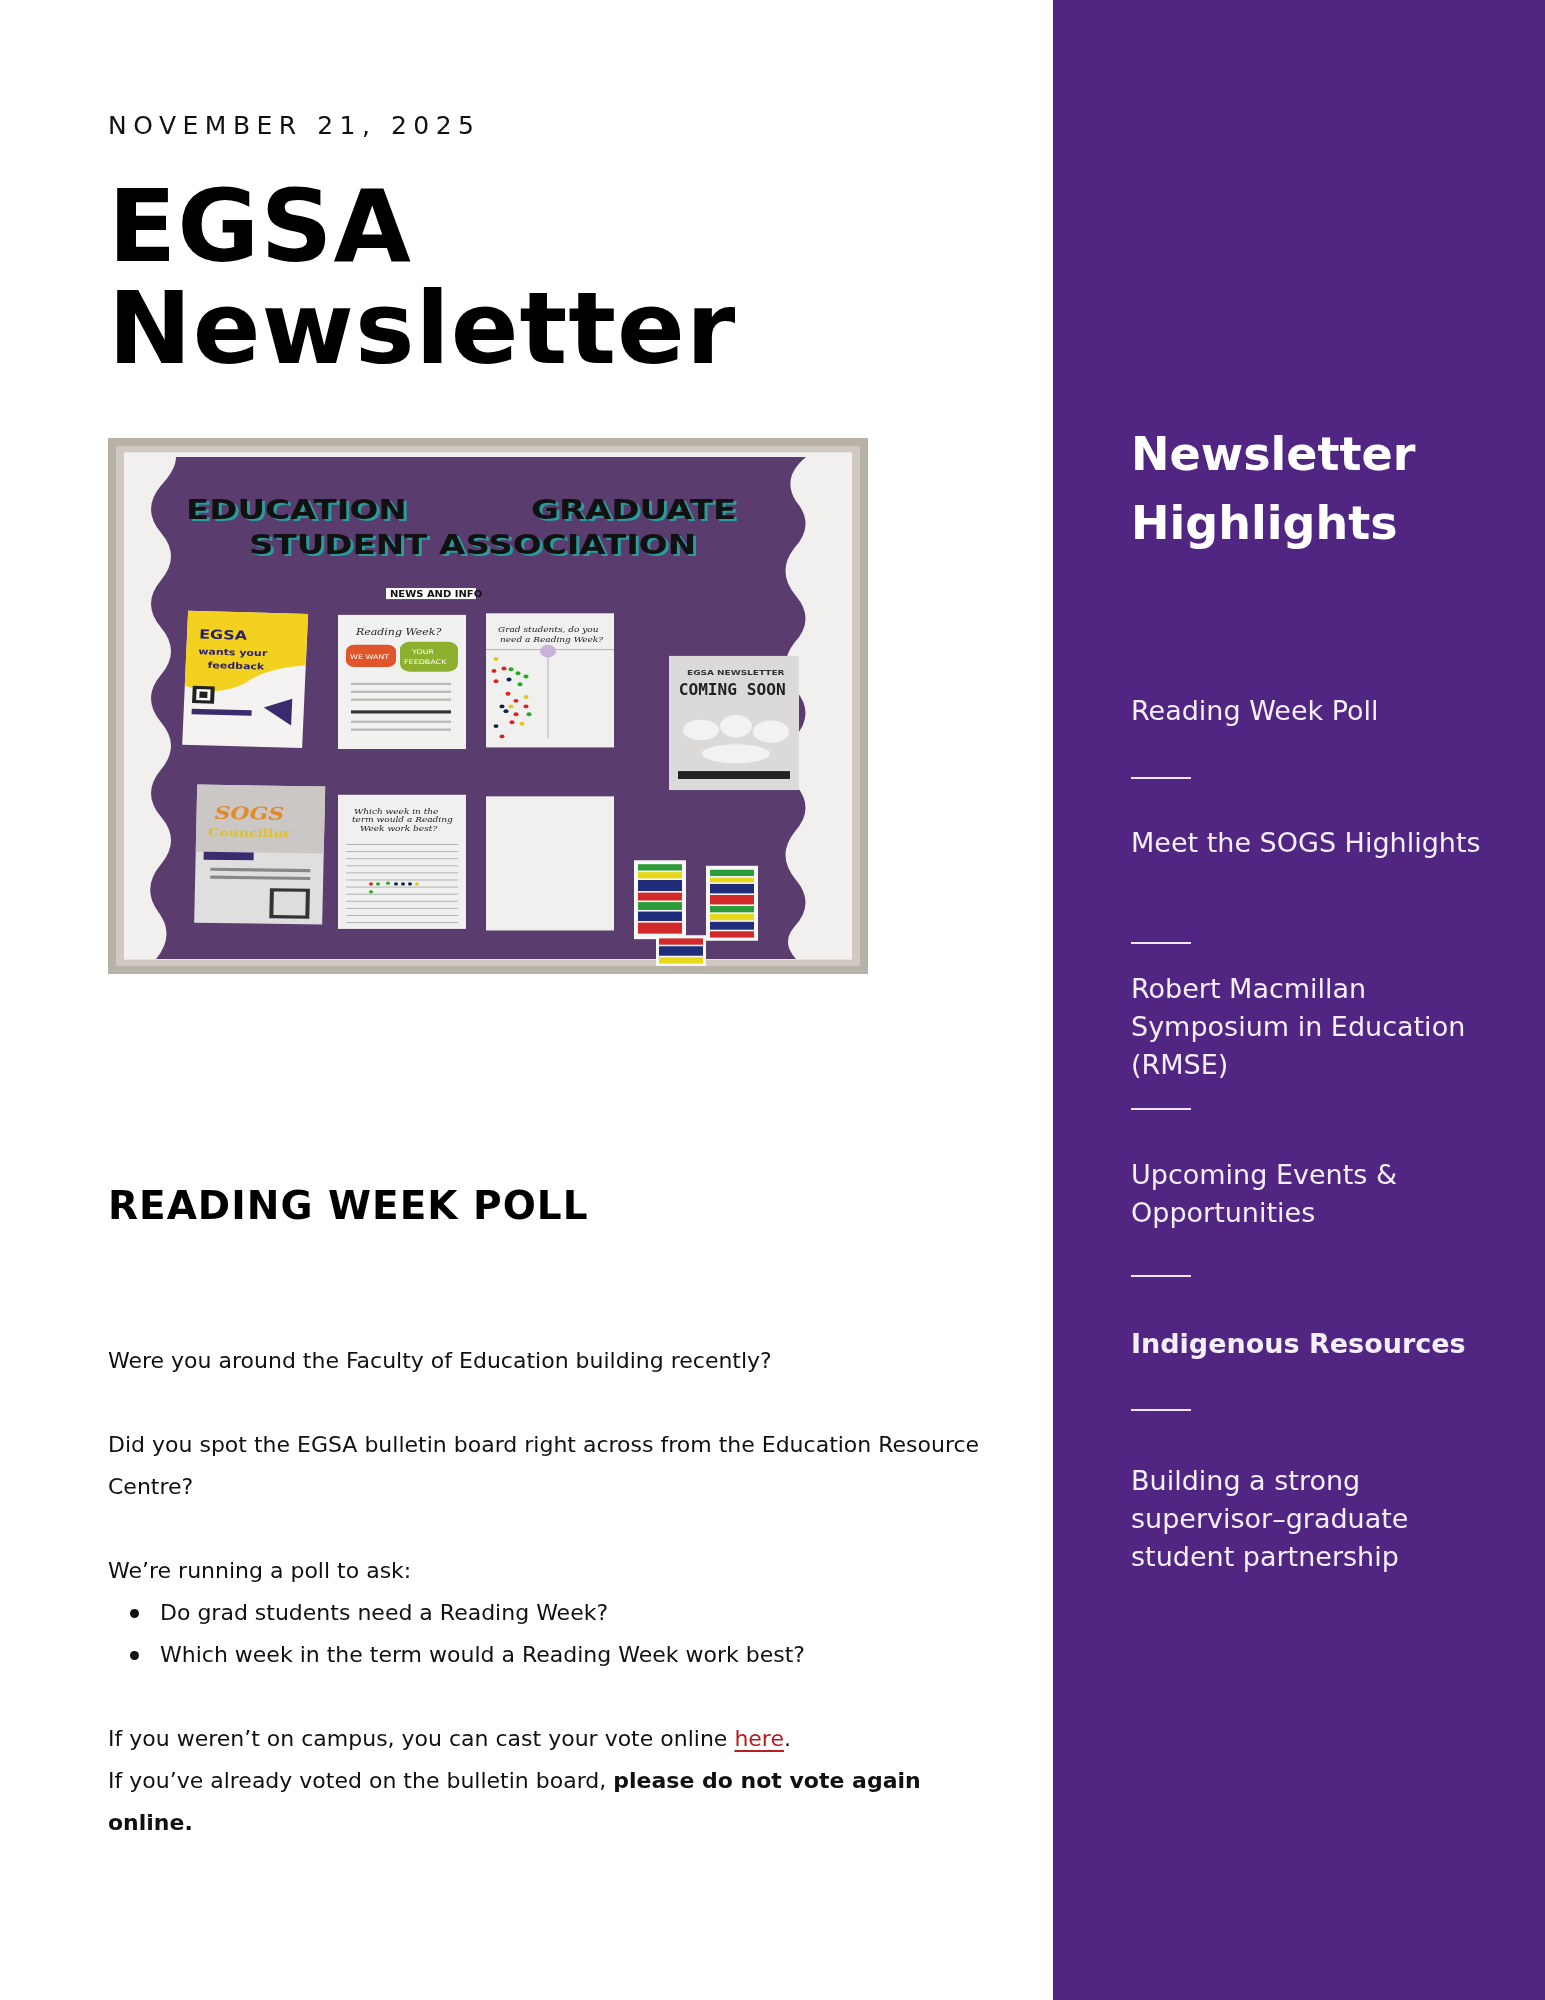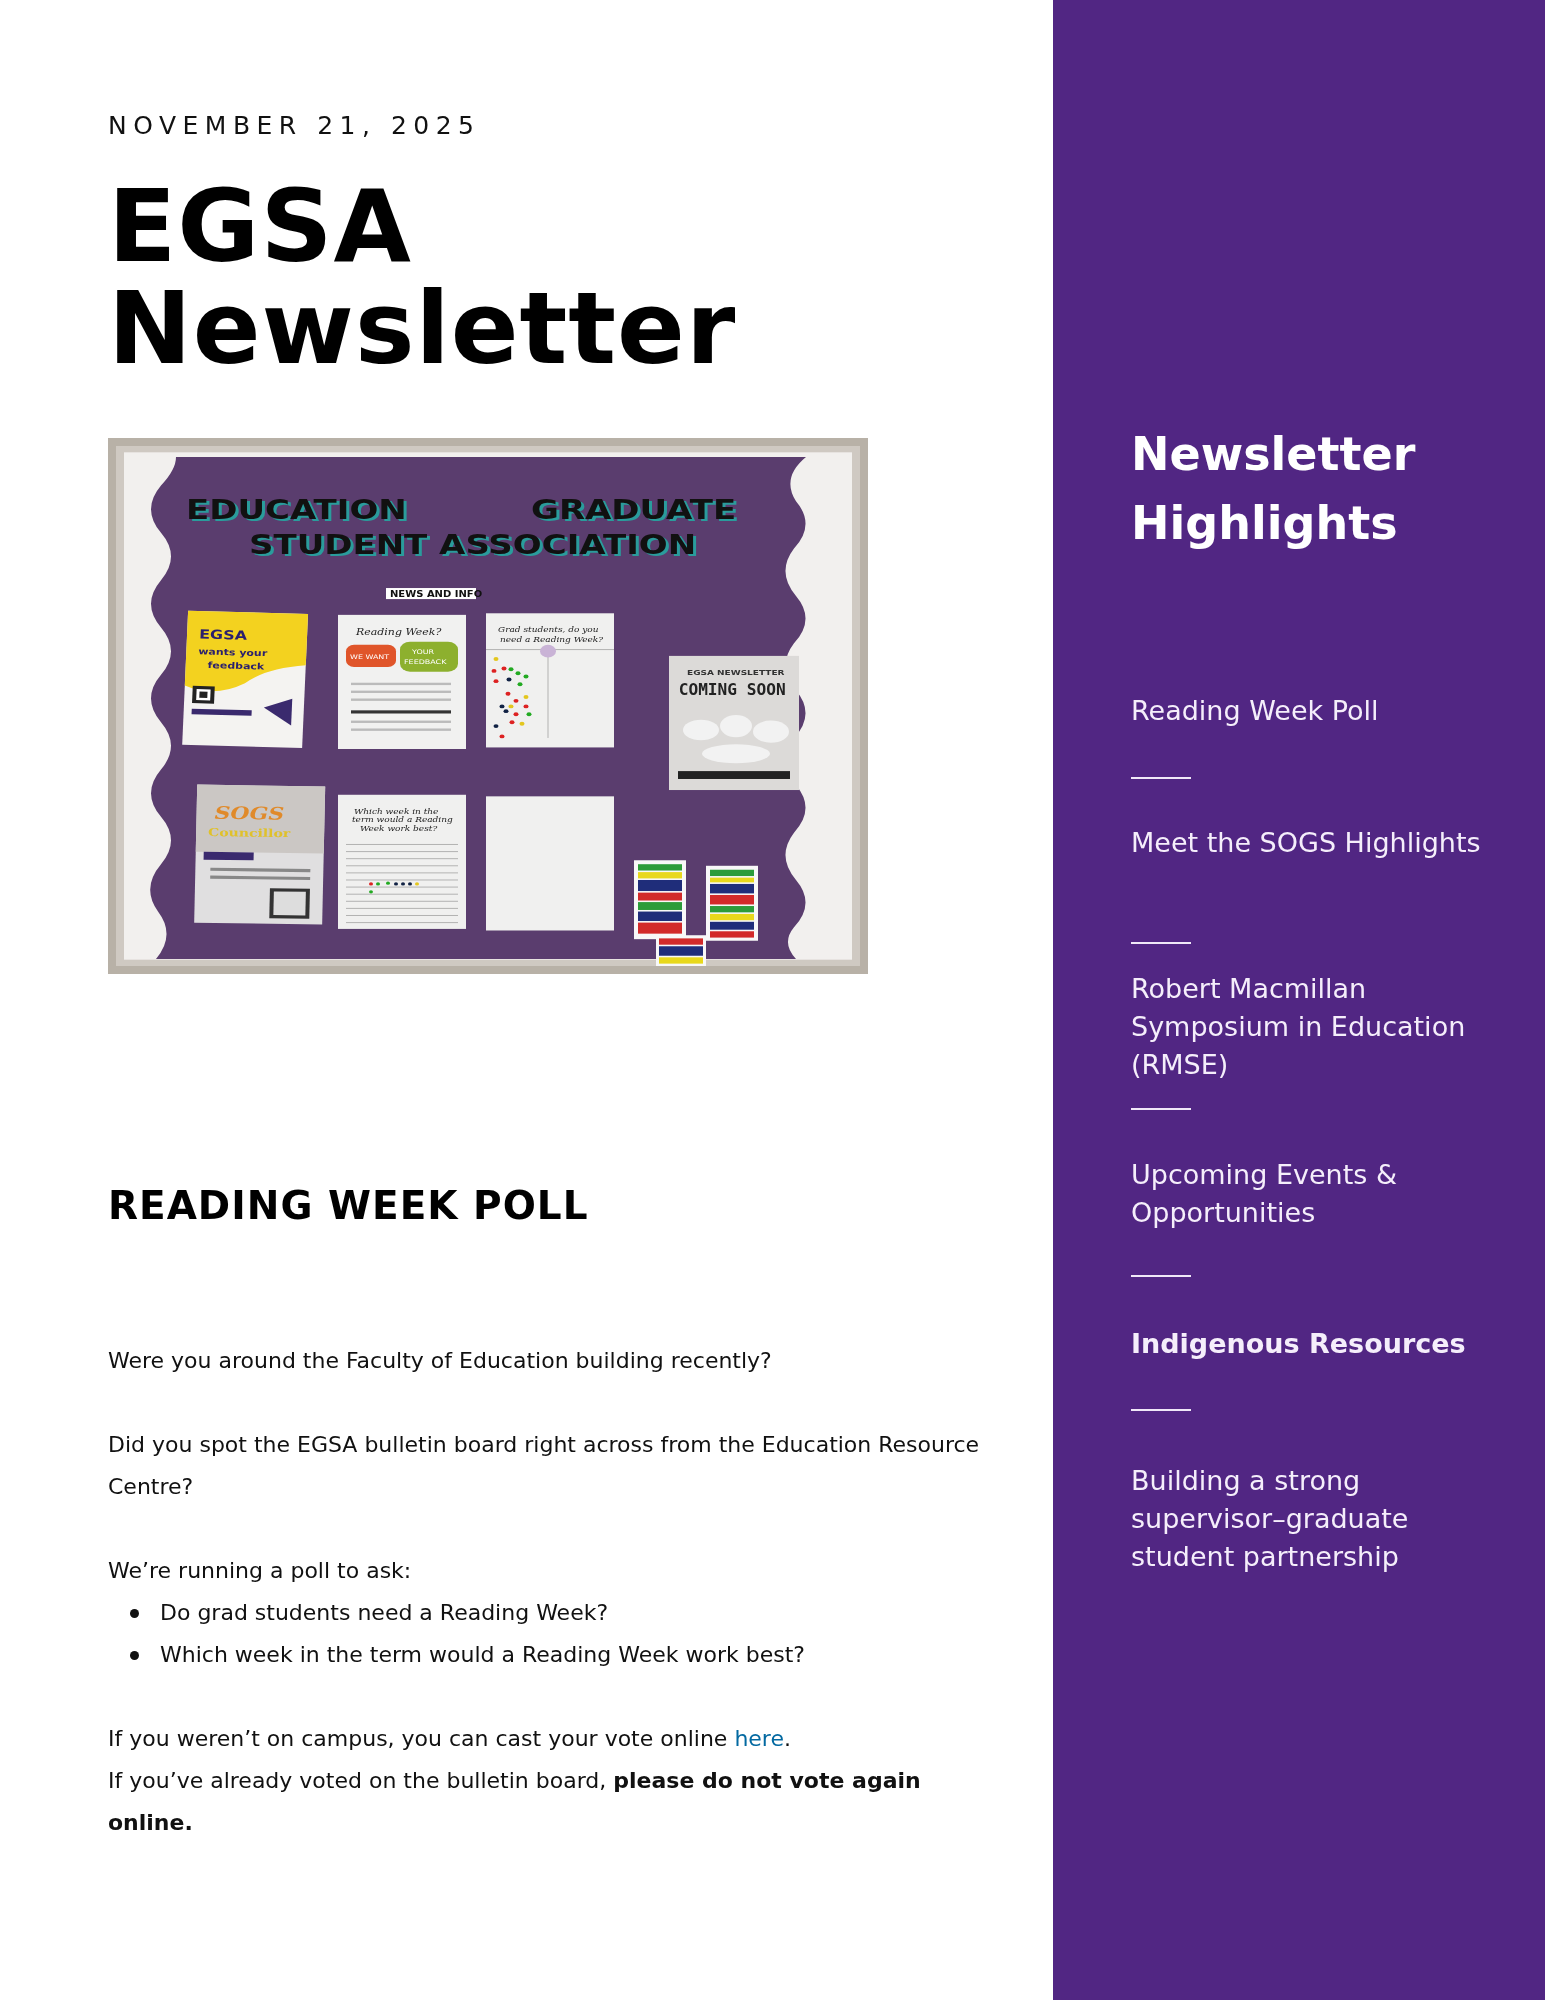--- a/index.html
+++ b/index.html
@@ -36,21 +36,21 @@
       font-family: "DejaVu Sans", sans-serif;
     }
     .body-text p { margin: 0 0 42px 0; }
     .body-text p.tight { margin: 0; }
     .body-text ul { margin: 0 0 42px 0; padding: 0 0 0 52px; list-style: none; }
     .body-text li { position: relative; }
     .body-text li::before {
       content: ""; position: absolute; left: -30px; top: 17px;
       width: 9px; height: 9px; border-radius: 50%; background: #111;
     }
-    .link { color: #0369a1; text-underline-offset: 4px; cursor: pointer; }
+    .link { color: #b91c1c; text-decoration: underline; text-underline-offset: 4px; cursor: pointer; }
     .sidebar {
       position: absolute; left: 1053px; top: 0; width: 492px; height: 2000px;
       background: #512683; color: #fff;
     }
     .sidebar-title {
       position: absolute; left: 78px; top: 420px; margin: 0;
       font-size: 46px; line-height: 69px; font-weight: bold; color: #fff;
       font-family: "DejaVu Sans", sans-serif;
     }
     .hl-item {

